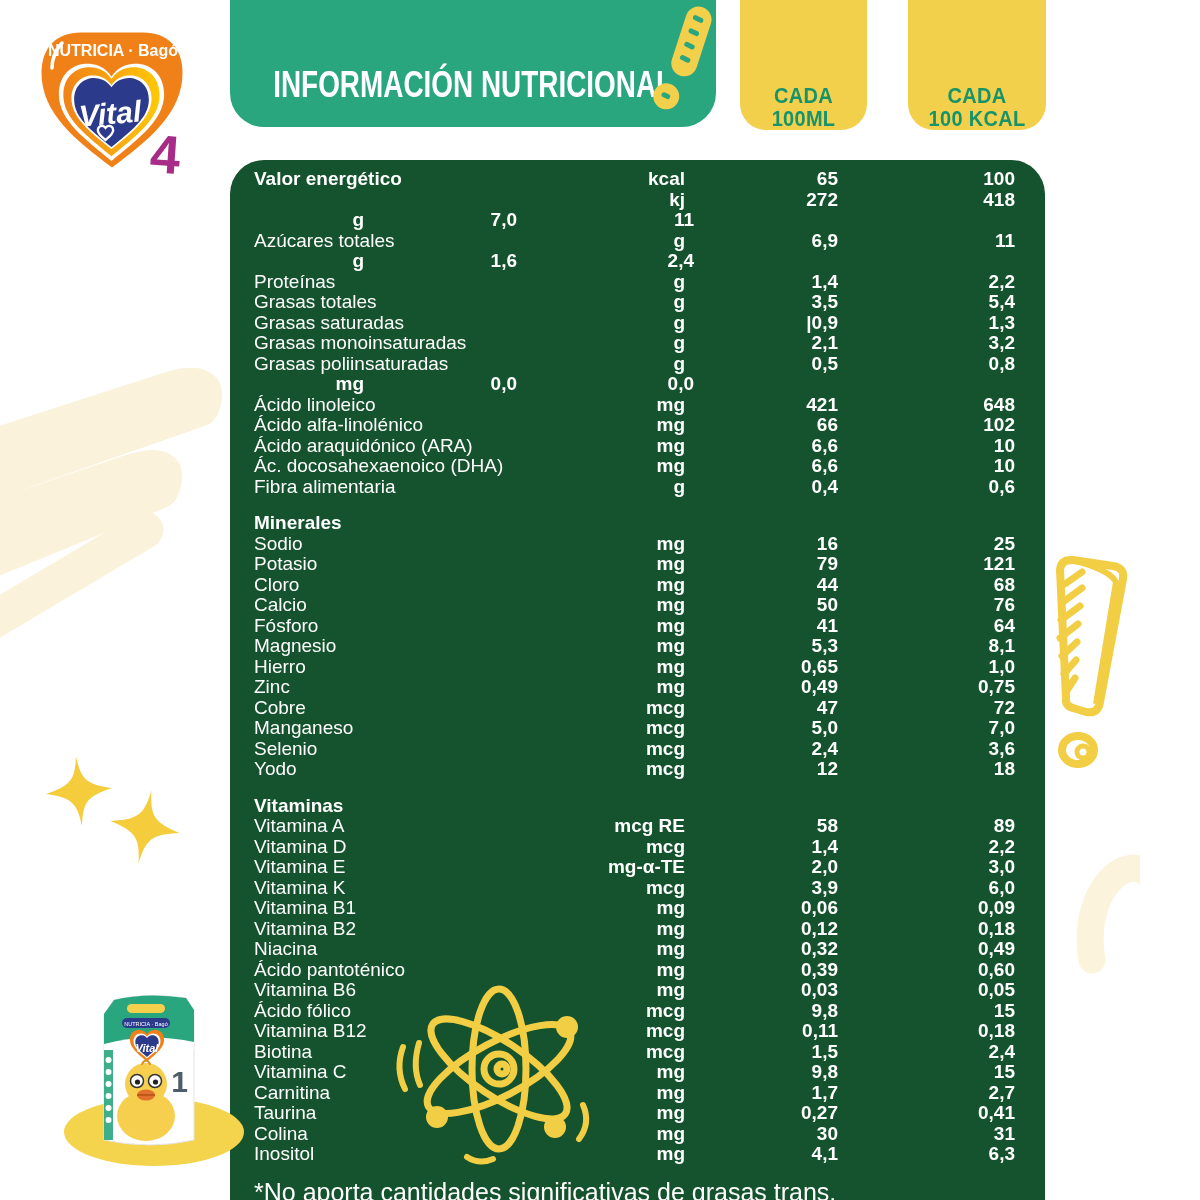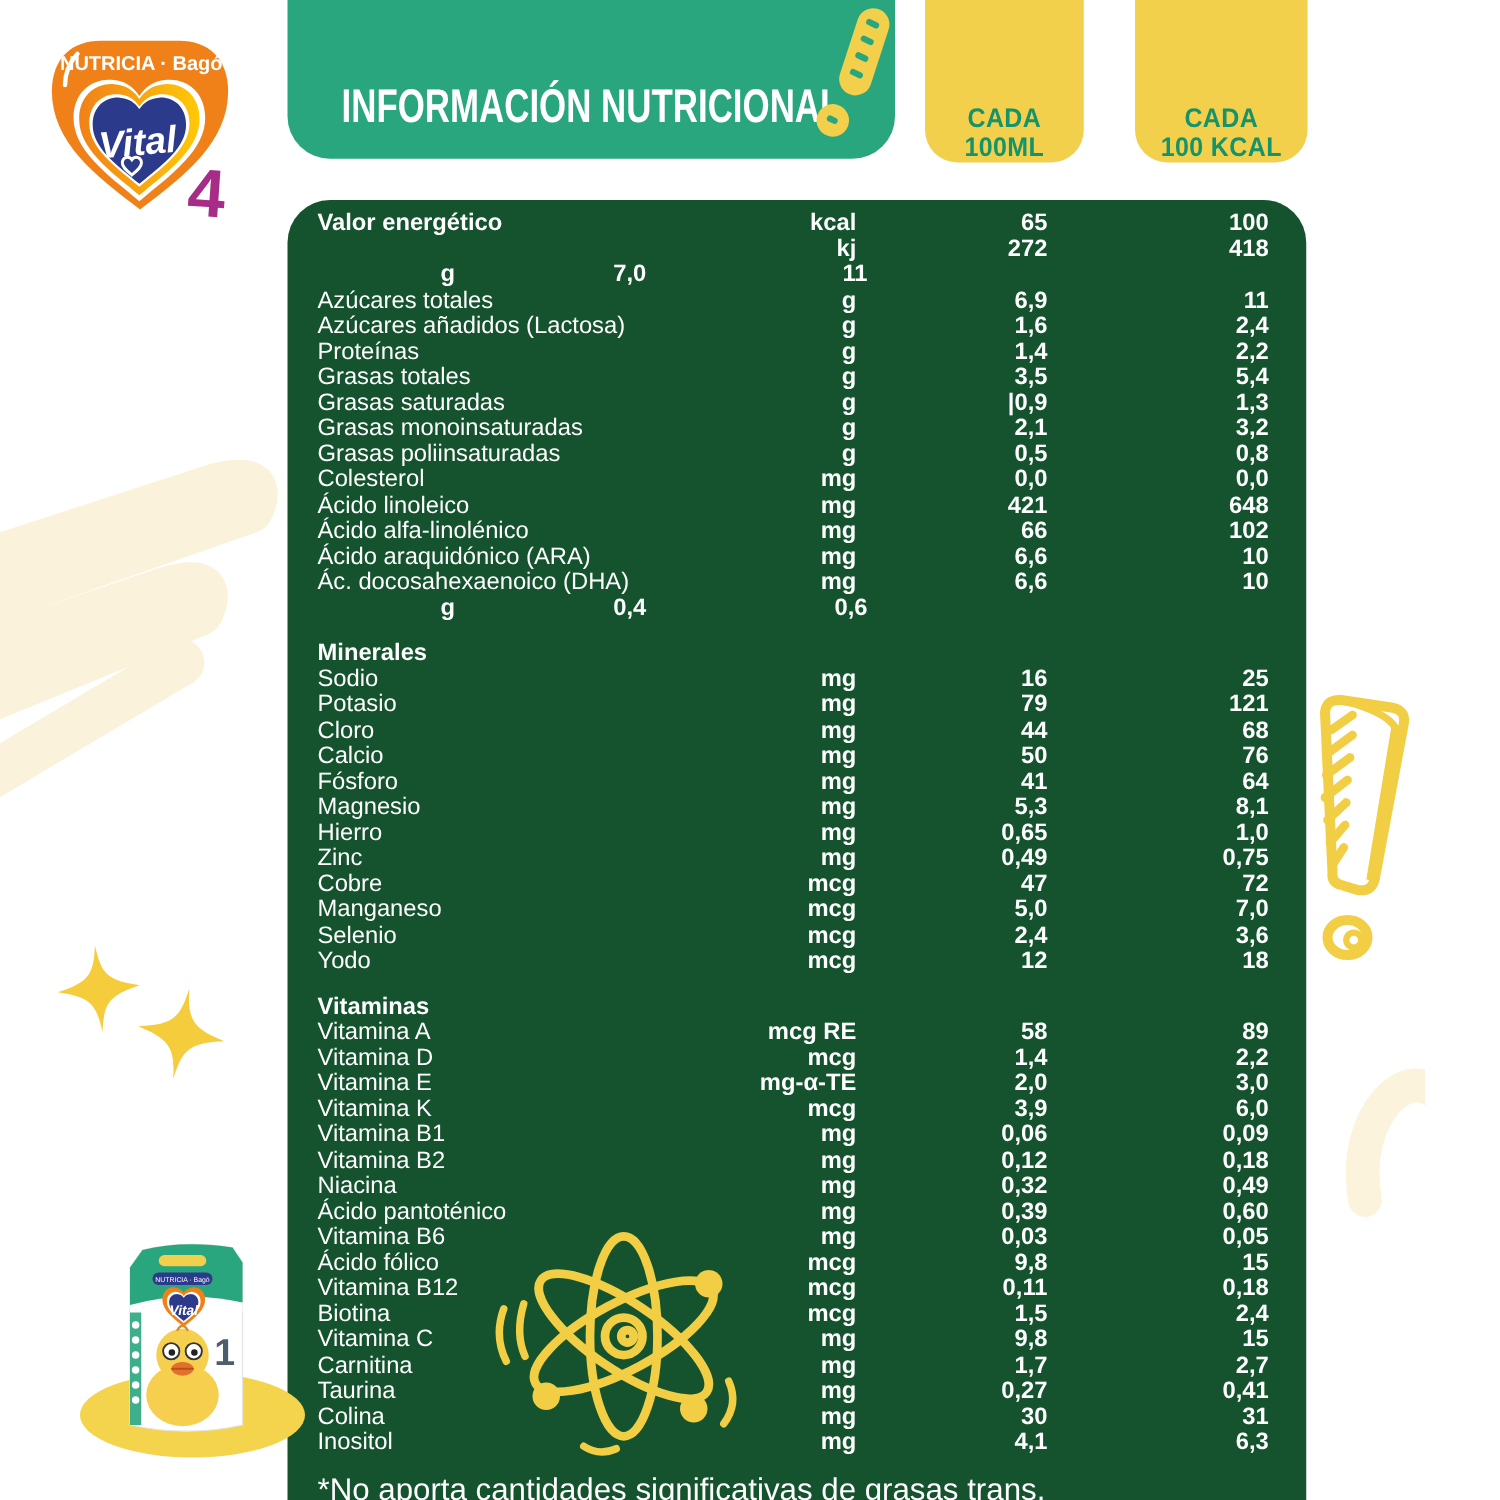--- a/index.html
+++ b/index.html
@@ -123,21 +123,20 @@
             <span class="cell v1">7,0</span>
             <span class="cell v2">11</span>
           </div>
           <div class="row">
             <span class="cell label">Azúcares totales</span>
             <span class="cell unit">g</span>
             <span class="cell v1">6,9</span>
             <span class="cell v2">11</span>
           </div>
           <div class="row">
-            <span class="cell label">Azúcares añadidos (Lactosa)</span>
             <span class="cell unit">g</span>
             <span class="cell v1">1,6</span>
             <span class="cell v2">2,4</span>
           </div>
           <div class="row">
             <span class="cell label">Proteínas</span>
             <span class="cell unit">g</span>
             <span class="cell v1">1,4</span>
             <span class="cell v2">2,2</span>
           </div>
@@ -159,21 +158,20 @@
             <span class="cell v1">2,1</span>
             <span class="cell v2">3,2</span>
           </div>
           <div class="row">
             <span class="cell label">Grasas poliinsaturadas</span>
             <span class="cell unit">g</span>
             <span class="cell v1">0,5</span>
             <span class="cell v2">0,8</span>
           </div>
           <div class="row">
-            <span class="cell label">Colesterol</span>
             <span class="cell unit">mg</span>
             <span class="cell v1">0,0</span>
             <span class="cell v2">0,0</span>
           </div>
           <div class="row">
             <span class="cell label">Ácido linoleico</span>
             <span class="cell unit">mg</span>
             <span class="cell v1">421</span>
             <span class="cell v2">648</span>
           </div>
@@ -189,20 +187,21 @@
             <span class="cell v1">6,6</span>
             <span class="cell v2">10</span>
           </div>
           <div class="row">
             <span class="cell label">Ác. docosahexaenoico (DHA)</span>
             <span class="cell unit">mg</span>
             <span class="cell v1">6,6</span>
             <span class="cell v2">10</span>
           </div>
           <div class="row">
+            <span class="cell label">Fibra alimentaria</span>
             <span class="cell unit">g</span>
             <span class="cell v1">0,4</span>
             <span class="cell v2">0,6</span>
           </div>
         </div>
         <div class="section">
           <div class="row">
             <span class="cell label bold">Minerales</span>
           </div>
           <div class="row">

